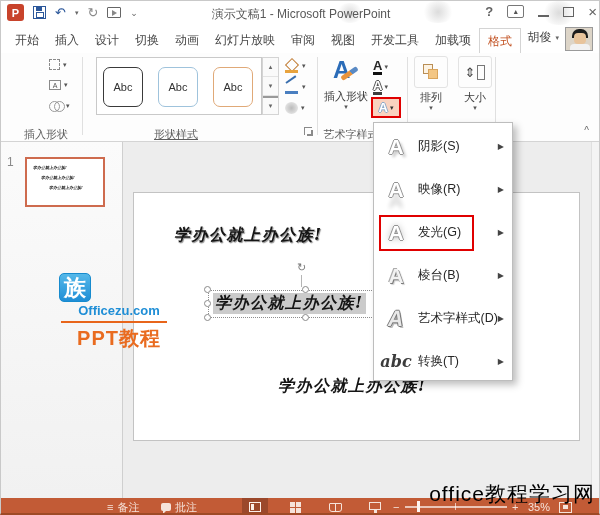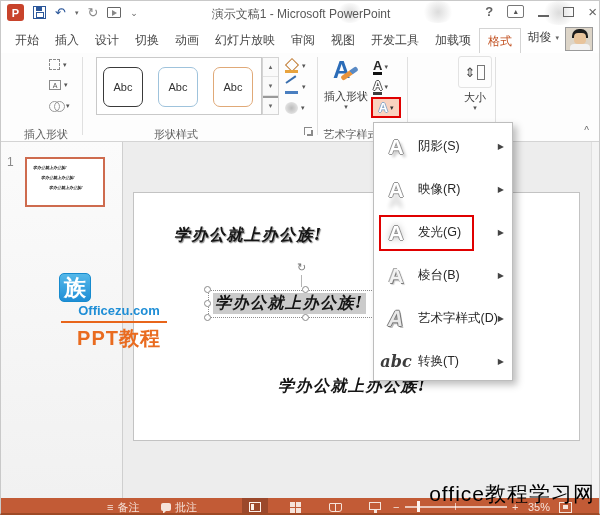--- a/index.html
+++ b/index.html
@@ -236,21 +236,21 @@
       <span class="caret">▾</span>
     </div>
     <div class="minibtn" style="left:284px;top:28px;">
       <span class="line-ic"></span>
       <span class="caret">▾</span>
     </div>
     <div class="minibtn" style="left:284px;top:49px;">
       <span class="eff-ic"></span>
       <span class="caret">▾</span>
     </div>
-    <div class="grouplabel" style="left:140px;width:70px;">形状样式</div>
+    <div class="grouplabel" style="left:140px;width:70px;text-decoration:underline;">形状样式</div>
     <div class="dlg-launch" style="left:303px;top:74px;"></div>
     <div class="vsep" style="left:316px;"></div>
 
     <div style="position:absolute;left:322px;top:4px;width:46px;text-align:center;">
       <div class="qs-ic" style="margin:0 auto">
         <span class="a">A</span>
           <span class="brush"></span>
       </div>
       <div class="bigbtn-label" style="margin-top:4px;">插入形状</div>
       <div class="caret">▾</div>
@@ -263,20 +263,30 @@
       <span class="wa-a wa-line">A</span>
       <span class="caret">▾</span>
     </div>
     <div class="fx-btn-box">
       <span class="wa-a wa-eff">A</span>
       <span class="caret" style="color:#333">▾</span>
     </div>
     <div class="grouplabel" style="left:320px;width:60px;white-space:nowrap;overflow:hidden;">艺术字样式</div>
     <div class="vsep" style="left:406px;"></div>
 
+    <div style="position:absolute;left:412px;top:3px;width:36px;text-align:center;">
+      <div class="framebox" style="position:relative;margin:0 auto;">
+        <div class="arr-ic">
+            <div class="back"></div>
+            <div class="front"></div>
+          </div>
+      </div>
+      <div class="bigbtn-label" style="margin-top:2px;">排列</div>
+      <div class="caret">▾</div>
+    </div>
     <div style="position:absolute;left:456px;top:3px;width:36px;text-align:center;">
       <div class="framebox" style="position:relative;margin:0 auto;">
         <div class="size-ic">
             <span class="ud">⇕</span>
             <span class="box"></span>
           </div>
       </div>
       <div class="bigbtn-label" style="margin-top:2px;">大小</div>
       <div class="caret">▾</div>
     </div>

